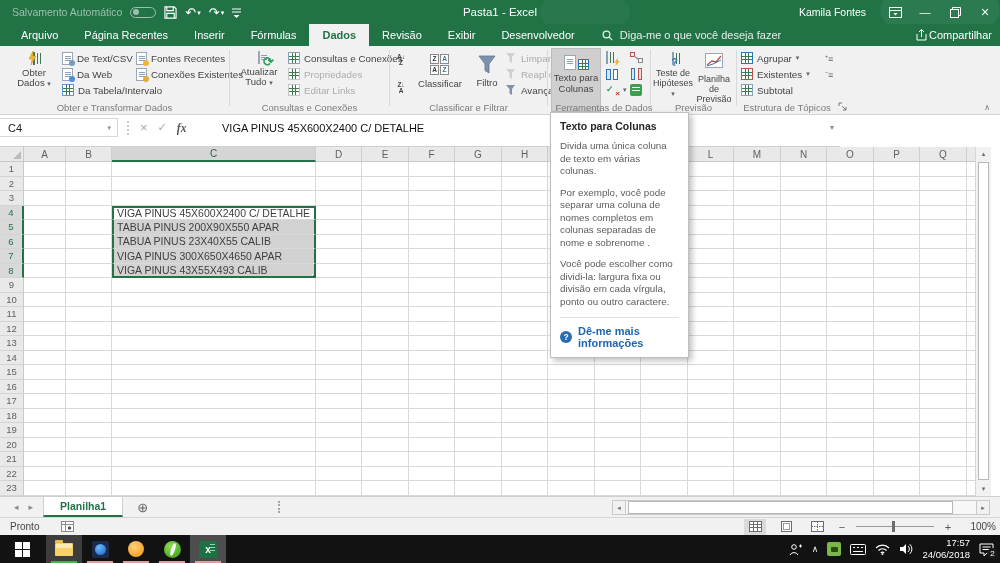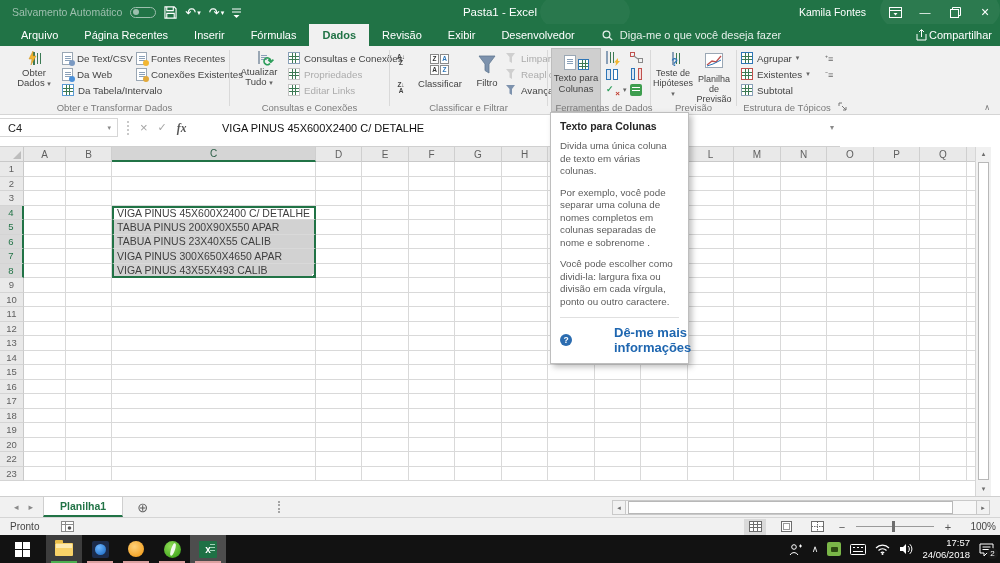--- a/index.html
+++ b/index.html
@@ -89,21 +89,21 @@
   .vs-thumb { position:absolute; left:2px; top:15px; width:11px; height:318px; background:#fff; border:1px solid #b8b8b8; }
   .vs-bottom { position:absolute; bottom:0; left:0; right:0; }
 
   
   .tooltip { position:absolute; left:550px; top:112px; width:139px; background:#fff; border:1px solid #bebebe; box-shadow:3px 3px 6px rgba(0,0,0,0.25); z-index:60; padding:7px 9px 8px 9px; }
   .tt-title { font-size:10.5px; font-weight:bold; color:#262626; margin-bottom:8px; }
   .tt-p { font-size:9.8px; color:#5c5c5c; line-height:1.28; margin-bottom:9px; }
   .tt-div { height:1px; background:#e0e0e0; margin:2px 0 7px 0; }
   .tt-link { display:flex; align-items:center; gap:6px; }
   .tt-q { width:12px; height:12px; border-radius:50%; background:#2b6cb0; color:#fff; font-size:8.5px; font-weight:bold; display:flex; align-items:center; justify-content:center; flex:none; }
-  .tt-link-text { font-size:13px; font-weight:bold; color:#1e66b0;margin-left:36px; }
+  .tt-link-text { font-size:11px; font-weight:bold; color:#1e66b0; }
 
   
   .sheetbar { position:absolute; left:0; top:496px; width:1000px; height:21px; background:#f1f1f1; border-top:1px solid #cfcfcf; display:flex; align-items:stretch; }
   .snav { display:flex; align-items:center; gap:10px; padding:0 10px 0 14px; color:#8a8a8a; font-size:9px; }
   .sheettab { background:#fff; border-left:1px solid #cfcfcf; border-right:1px solid #cfcfcf; border-bottom:2px solid #217346; color:#217346; font-weight:bold; font-size:10.5px; display:flex; align-items:center; padding:0 16px; }
   .addsheet { display:flex; align-items:center; margin-left:14px; color:#5f5f5f; font-size:13px; }
   .splitter { margin-left:130px; align-self:center; height:12px; border-left:2px dotted #a5a5a5; }
   .hscroll { position:absolute; left:612px; top:3px; width:378px; height:15px; display:flex; align-items:center; }
   .hs-arrow { width:14px; height:15px; background:#f1f1f1; border:1px solid #c9c9c9; color:#6d6d6d; font-size:7px; display:flex; align-items:center; justify-content:center; flex:none; }
   .hs-track { flex:1; height:15px; border-top:1px solid #c9c9c9; border-bottom:1px solid #c9c9c9; position:relative; background:#f7f7f7; }
@@ -913,20 +913,41 @@
           <div class="cell" style="width: 47px;"></div>
           <div class="cell" style="width: 46px;"></div>
           <div class="cell" style="width: 47px;"></div>
           <div class="cell" style="width: 46px;"></div>
           <div class="cell" style="width: 47px;"></div>
           <div class="cell" style="width: 46px;"></div>
           <div class="cell" style="width: 47px;"></div>
           <div class="cell" style="width: 9px;"></div>
         </div>
         <div class="grow">
+          <div class="rowhead">21</div>
+          <div class="cell" style="width: 42px;"></div>
+          <div class="cell" style="width: 46px;"></div>
+          <div class="cell" style="width: 204px;"></div>
+          <div class="cell" style="width: 46px;"></div>
+          <div class="cell" style="width: 47px;"></div>
+          <div class="cell" style="width: 46px;"></div>
+          <div class="cell" style="width: 47px;"></div>
+          <div class="cell" style="width: 46px;"></div>
+          <div class="cell" style="width: 47px;"></div>
+          <div class="cell" style="width: 46px;"></div>
+          <div class="cell" style="width: 47px;"></div>
+          <div class="cell" style="width: 46px;"></div>
+          <div class="cell" style="width: 47px;"></div>
+          <div class="cell" style="width: 46px;"></div>
+          <div class="cell" style="width: 47px;"></div>
+          <div class="cell" style="width: 46px;"></div>
+          <div class="cell" style="width: 47px;"></div>
+          <div class="cell" style="width: 9px;"></div>
+        </div>
+        <div class="grow">
           <div class="rowhead">22</div>
           <div class="cell" style="width: 42px;"></div>
           <div class="cell" style="width: 46px;"></div>
           <div class="cell" style="width: 204px;"></div>
           <div class="cell" style="width: 46px;"></div>
           <div class="cell" style="width: 47px;"></div>
           <div class="cell" style="width: 46px;"></div>
           <div class="cell" style="width: 47px;"></div>
           <div class="cell" style="width: 46px;"></div>
           <div class="cell" style="width: 47px;"></div>

